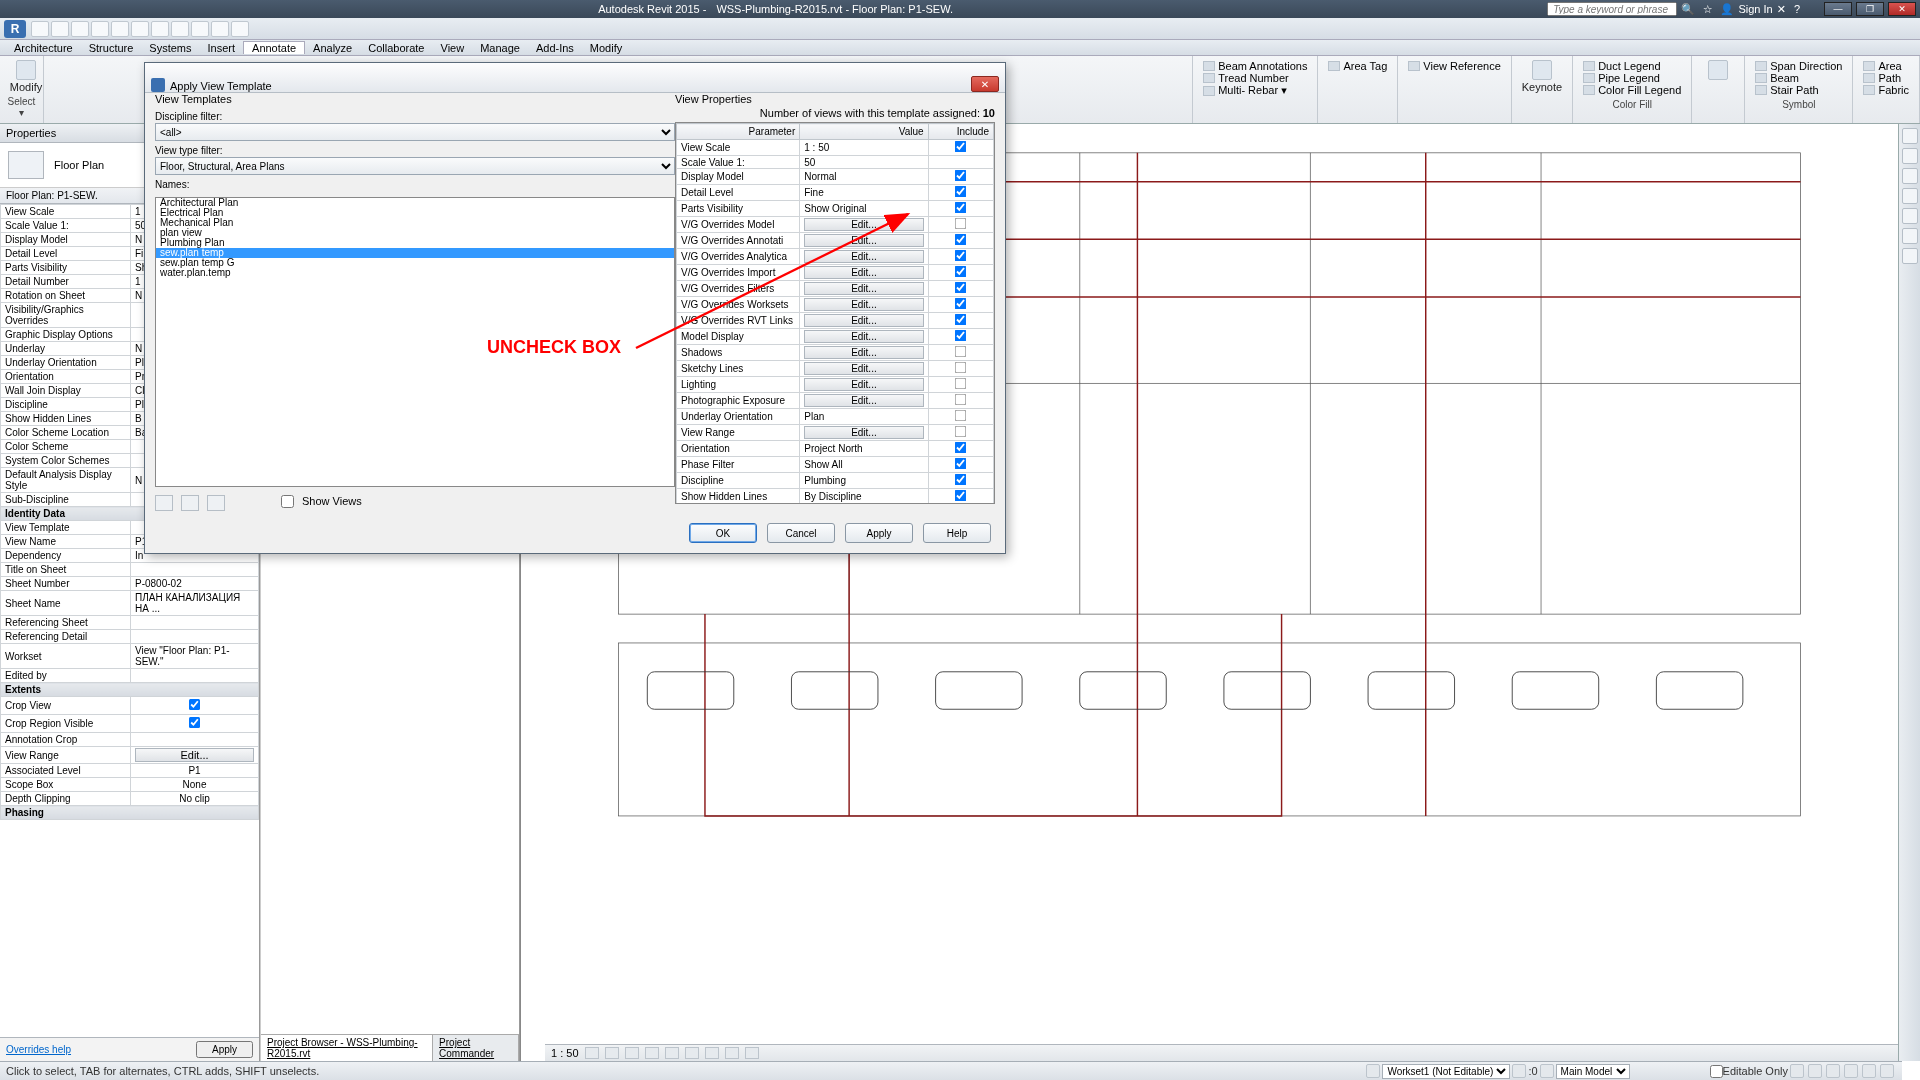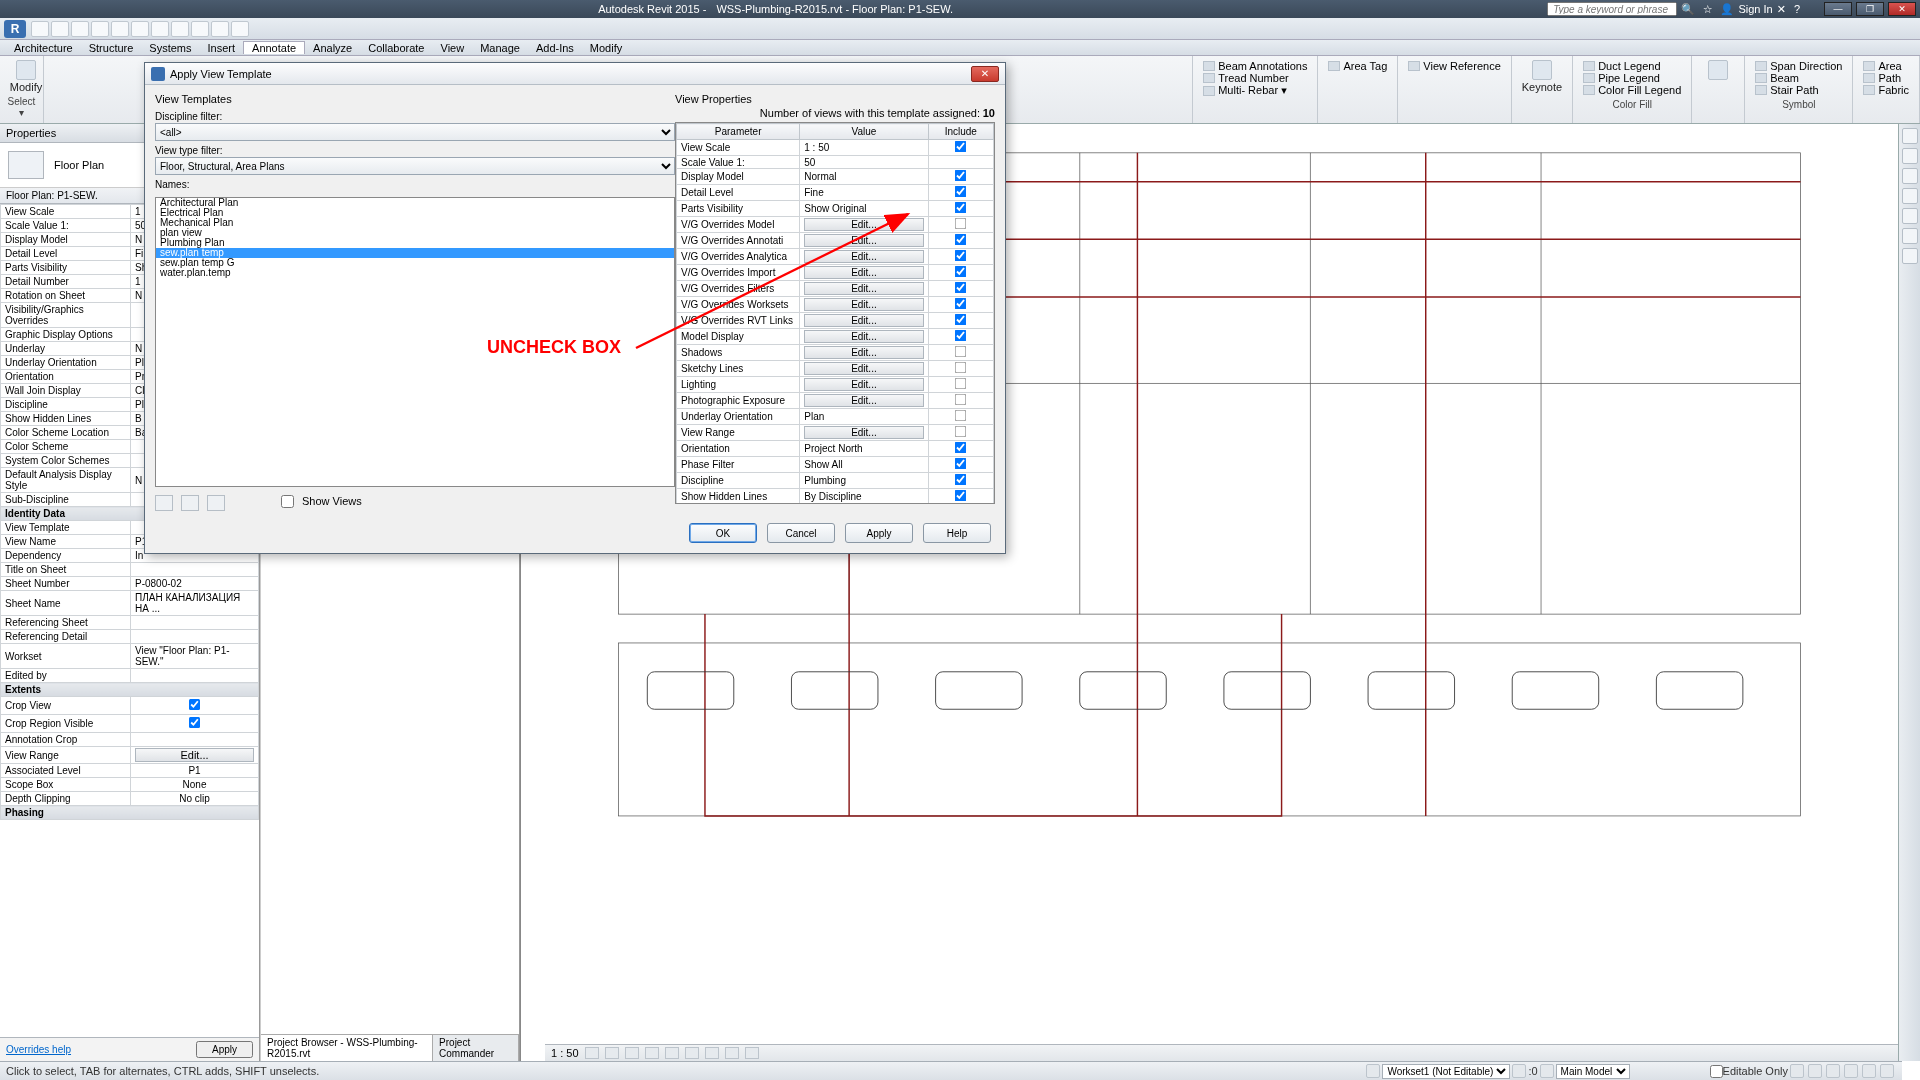--- a/index.html
+++ b/index.html
@@ -44,50 +44,50 @@
 .prop-grid tr.section td { background: linear-gradient(#e6e9ed,#d6dbe1); font-weight: bold; }
 .prop-grid input[type=checkbox] { transform: scale(0.85); }
 .prop-foot { display: flex; align-items: center; padding: 3px 6px; border-top: 1px solid #b0b6bd; }
 .prop-foot a { color: #0066cc; text-decoration: underline; font-size: 10px; }
 .prop-foot button { margin-left: auto; padding: 1px 14px; font-size: 10px; }
 
 .browser { width: 260px; background: #fff; border-right: 1px solid #999; border-left: 1px solid #ccc; display: flex; flex-direction: column; font-size: 10px; overflow: hidden; }
 .browser .tree { flex: 1; overflow: auto; padding: 2px 4px; }
 .browser .tree div { padding: 0 0 0 28px; white-space: nowrap; line-height: 13px; }
 .browser .tabs { display: flex; border-top: 1px solid #aaa; background: #e8ebee; }
-.browser .tabs span { padding: 2px 6px; border-right: 1px solid #aaa; font-size: 10px; background: #fff; }
+.browser .tabs span { padding: 2px 6px; border-right: 1px solid #aaa; font-size: 10px; background: #fff; text-decoration: underline; }
 
 .canvas { flex: 1; background: #fff; position: relative; overflow: hidden; border-left: 1px solid #888; }
 .canvas svg { width: 100%; height: 100%; }
 
 .right-tools { width: 22px; background: linear-gradient(90deg,#e9edf1,#d6dde4); border-left: 1px solid #9aa; display: flex; flex-direction: column; align-items: center; padding-top: 4px; gap: 4px; }
 .right-tools .rt { width: 16px; height: 16px; background: #f2f5f8; border: 1px solid #b5bec7; border-radius: 2px; }
 
 
 .dialog { position: absolute; left: 144px; top: 62px; width: 862px; height: 492px; background: #f0f0f0; border: 1px solid #5a6a7a; box-shadow: 3px 3px 10px rgba(0,0,0,.3); z-index: 100; }
-.dlg-title { height: 22px; background: linear-gradient(#fdfdfe,#e4e8ed); border-bottom: 1px solid #b6bec6; display: flex; align-items: center; padding: 0 6px; font-size: 11px; }
+.dlg-title { height: 30px; background: linear-gradient(#fdfdfe,#e4e8ed); border-bottom: 1px solid #b6bec6; display: flex; align-items: flex-end; padding: 0 6px; font-size: 11px; }
 .dlg-title .dic { width: 14px; height: 14px; background: #3a6fb0; border-radius: 2px; margin-right: 5px; }
 .dlg-title .x { margin-left: auto; width: 28px; height: 16px; background: linear-gradient(#e46a5e,#c83a2e); color: #fff; display: flex; align-items: center; justify-content: center; border: 1px solid #8a2820; font-size: 10px; border-radius: 2px; }
 .dlg-body { position: absolute; top: 22px; bottom: 40px; left: 0; right: 0; display: flex; padding: 8px 10px; }
 .dlg-left { width: 520px; }
 .dlg-left .vt-title { font-size: 11px; margin-bottom: 6px; }
 .dlg-left label { font-size: 10px; display: block; margin: 4px 0 1px; }
 .dlg-left select { width: 100%; height: 18px; font-size: 10px; background: linear-gradient(#fafbfc,#e7ebef); border: 1px solid #9aa6b2; }
 .dlg-left .names-list { height: 290px; background: #fff; border: 1px solid #888; overflow: auto; margin-top: 7px; }
 .dlg-left .names-list div { padding: 0 4px; font-size: 10px; line-height: 10px; }
 .dlg-left .names-list div.sel { background: #3399ff; color: #fff; }
 .dlg-left .tools { display: flex; align-items: flex-start; gap: 8px; margin-top: 8px; }
 .dlg-left .tools .ti { width: 18px; height: 16px; background: #eef1f4; border: 1px solid #b6bec6; }
 
 .dlg-right { flex: 1; }
 .dlg-right .vp-title { font-size: 11px; }
 .dlg-right .assigned { font-size: 10px; text-align: right; margin: 2px 0 3px; }
 .dlg-right .grid-wrap { height: 382px; background: #fff; border: 1px solid #888; overflow-y: scroll; }
 .dlg-right table { width: 100%; border-collapse: collapse; }
-.dlg-right th { background: linear-gradient(#f7f8fa,#e5e8ec); border: 1px solid #c0c6cc; font-size: 10px; font-weight: normal; padding: 2px 4px; position: sticky; top: 0; }
+.dlg-right th { background: linear-gradient(#f7f8fa,#e5e8ec); border: 1px solid #c0c6cc; font-size: 10px; font-weight: normal; padding: 2px 4px; position: sticky; top: 0; text-align: right; }
 .dlg-right td { border: 1px solid #d0d4d8; font-size: 10px; padding: 0 4px; height: 13px; }
 .dlg-right td:first-child { width: 98px; }
 .dlg-right td:nth-child(2) { width: 102px; text-align: left; }
 .dlg-right td:nth-child(3) { width: 52px; text-align: center; }
 .dlg-right .edit-btn { display: block; width: 100%; height: 13px; background: linear-gradient(#f6f7f8,#e0e3e7); border: 1px solid #aeb6be; font-size: 10px; line-height: 11px; text-align: center; }
 .dlg-right input[type=checkbox] { transform: scale(0.9); }
 
 .dlg-foot { position: absolute; bottom: 0; left: 0; right: 0; height: 40px; display: flex; align-items: center; justify-content: flex-end; gap: 10px; padding: 0 14px; }
 .dlg-foot button { width: 68px; height: 20px; font-size: 10px; background: linear-gradient(#fcfdfe,#e4e9ee); border: 1px solid #8a97a4; border-radius: 3px; }
 .dlg-foot button.primary { border-color: #2a6fc0; box-shadow: 0 0 0 1px #6ea8e8 inset; }

